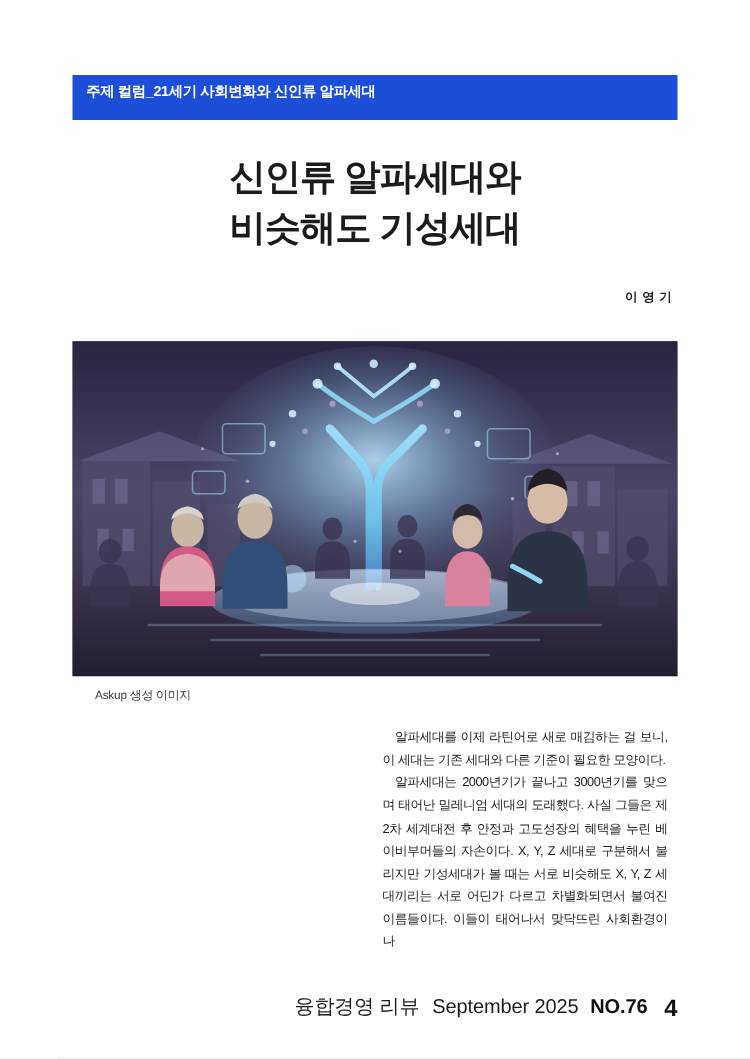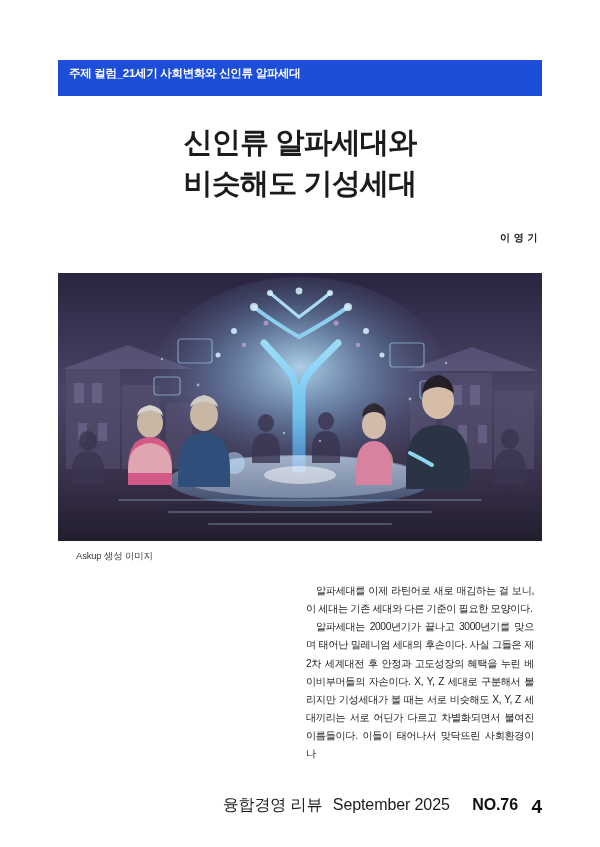--- a/index.html
+++ b/index.html
@@ -325,25 +325,25 @@
       </svg>
     </div>
 
     <div class="caption">Askup 생성 이미지</div>
 
     <div class="columns">
       <div class="col col-left">
       </div>
       <div class="col col-right">
         <p class="para">알파세대를 이제 라틴어로 새로 매김하는 걸 보니, 이 세대는 기존 세대와 다른 기준이 필요한 모양이다.</p>
-        <p class="para">알파세대는 2000년기가 끝나고 3000년기를 맞으며 태어난 밀레니엄 세대의 후손이다. 사실 그들은 제2차 세계대전 후 안정과 고도성장의 혜택을 누린 베이비부머들의 자손이다. X, Y, Z 세대로 구분해서 불리지만 기성세대가 볼 때는 서로 비슷해도 X, Y, Z 세대끼리는 서로 어딘가 다르고 차별화되면서 불여진 이름들이다. 이들이 태어나서 맞닥뜨린 사회환경이나</p>
+        <p class="para">알파세대는 2000년기가 끝나고 3000년기를 맞으며 태어난 밀레니엄 세대의 도래했다. 사실 그들은 제2차 세계대전 후 안정과 고도성장의 혜택을 누린 베이비부머들의 자손이다. X, Y, Z 세대로 구분해서 불리지만 기성세대가 볼 때는 서로 비슷해도 X, Y, Z 세대끼리는 서로 어딘가 다르고 차별화되면서 불여진 이름들이다. 이들이 태어나서 맞닥뜨린 사회환경이나</p>
       </div>
     </div>
 
     <div class="footer">
       <span class="footer-text">융합경영 리뷰</span>
       <span class="footer-text" style="margin-left:6px;">September 2025</span>
-      <span class="footer-text footer-issue" style="margin-left:18px;">NO.76</span>
+      <span class="footer-text footer-issue" style="margin-left:5px;">NO.76</span>
       <span class="page-num">4</span>
     </div>
 
   </div>
 </div>
 
 </body></html>

